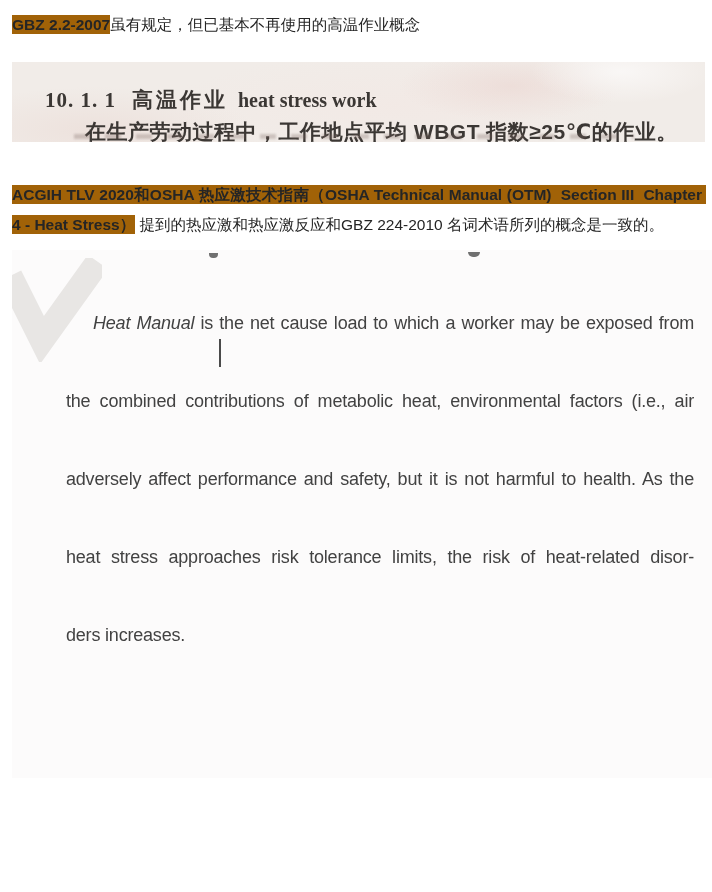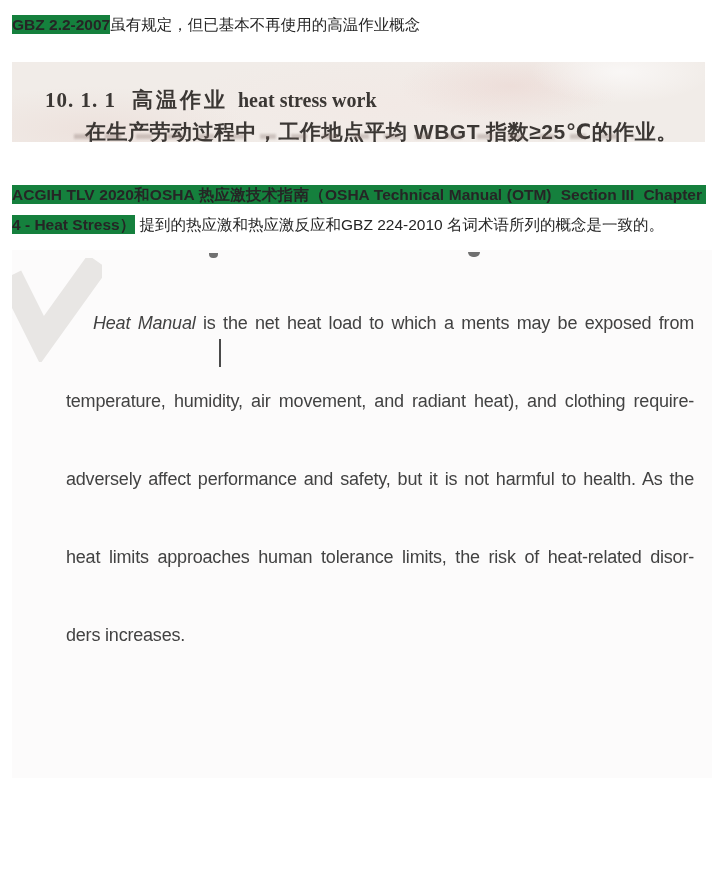--- a/index.html
+++ b/index.html
@@ -9,21 +9,21 @@
     font-family: "Liberation Sans", "DejaVu Sans", sans-serif;
     color: #252525;
   }
   .doc { width: 712px; padding: 10px 10px 0 12px; }
 
   
   .cn {
     font-size: 15.5px; line-height: 30px; width: 690px;
     white-space: pre-wrap; text-align: justify;
   }
-  .hl { background: #15803d; color: #252525; padding: 1px 0; }
+  .hl { background: #a16207; color: #252525; padding: 1px 0; }
   .b  { font-weight: 700; }
   .para2 { margin-top: 38px; }
 
   
   .scan1 {
     position: relative; margin-top: 22px; width: 693px; height: 80px;
     padding: 22px 0; overflow: hidden;
     background-color: #f1ece8;
     background-image:
       radial-gradient(ellipse 130px 45px at 88% 12%, rgba(250,248,247,.9), transparent 70%),
@@ -80,24 +80,24 @@
 
   <p class="cn para2"><mark class="hl b">ACGIH TLV 2020和OSHA 热应激技术指南（OSHA Technical Manual (OTM)  Section III  Chapter 4 - Heat Stress）</mark><span> 提到的热应激和热应激反应和GBZ 224-2010 名词术语所列的概念是一致的。</span></p>
 
   <figure class="scan2">
     <svg class="wm" width="96" height="104" viewBox="0 0 96 104">
       <polyline points="4,18 36,82 92,4" fill="none" stroke="#e8e6e4" stroke-width="25" stroke-linecap="butt" stroke-linejoin="miter"></polyline>
     </svg>
     <div class="frag frag1"></div>
     <div class="frag frag2"></div>
     <div class="s2text">
-      <div class="s2line jl ind"><i>Heat Manual</i><span> is the net heat load to which a ments may be exposed from</span></div>
-      <div class="s2line jl">temperature, humidity, air movement, and radiant heat), and clothing require-</div>
+      <div class="s2line jl ind"><i>Heat Manual</i><span> is the net cause load to which a worker may be exposed from</span></div>
+      <div class="s2line jl">the combined contributions of metabolic heat, environmental factors (i.e., air</div>
       <div class="s2line jl">adversely affect performance and safety, but it is not harmful to health. As the</div>
-      <div class="s2line jl">heat limits approaches human tolerance limits, the risk of heat-related disor-</div>
+      <div class="s2line jl">heat stress approaches risk tolerance limits, the risk of heat-related disor-</div>
       <div class="s2line">ders increases.</div>
       
       
     </div>
     <div class="cursor-artifact"></div>
   </figure>
 
 </main>
 
 </body></html>

